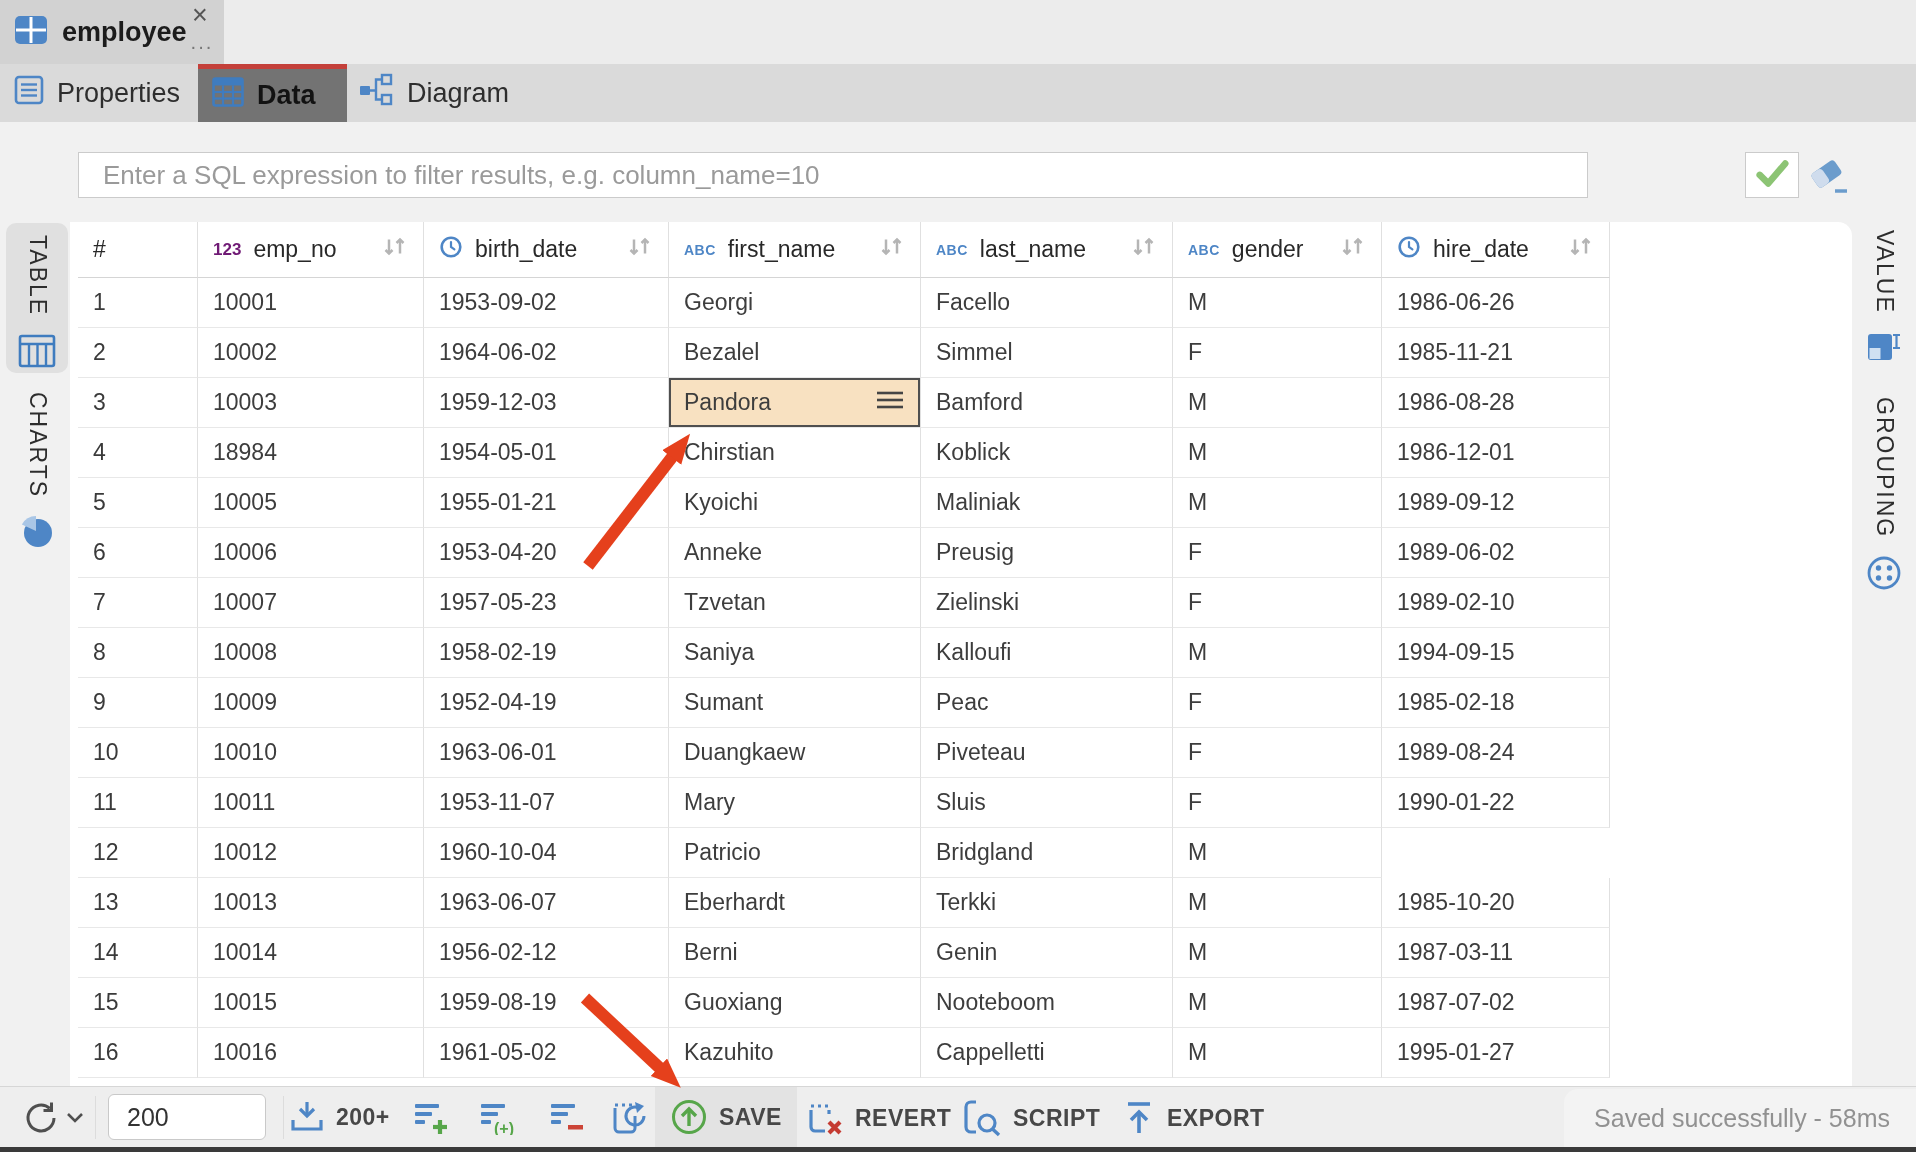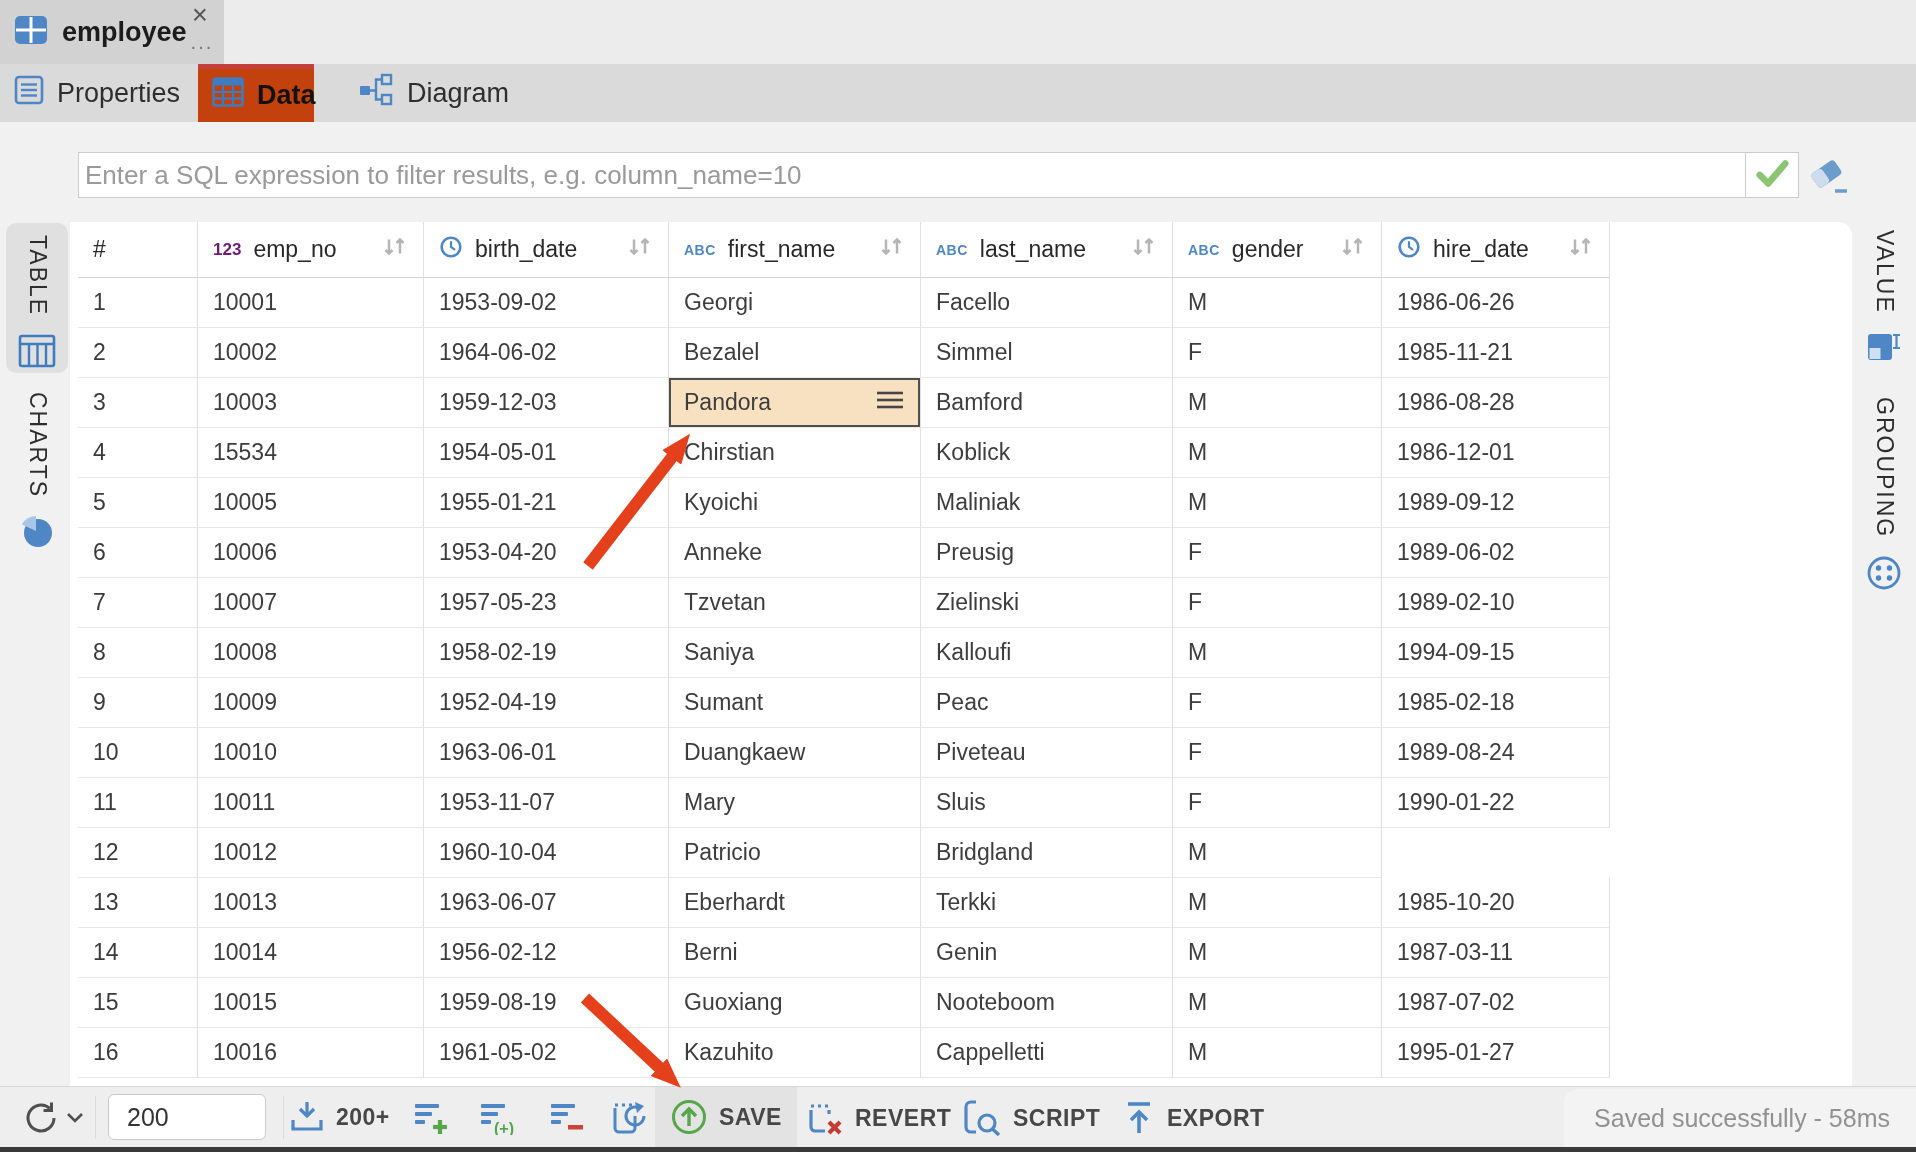--- a/index.html
+++ b/index.html
@@ -14,27 +14,27 @@
     position:absolute; left:0; top:0; width:224px; height:64px; background:#d2d2d2;
     display:flex; align-items:center; padding-left:14px; gap:14px; cursor:default;
   }
   .editor-tab-title { font-size:27px; font-weight:bold; color:#1c1c1c; }
   .tab-close { position:absolute; left:192px; top:2px; font-size:27px; color:#555; line-height:1; }
   .tab-more  { position:absolute; left:190px; top:36px; font-size:20px; color:#777; letter-spacing:1px; line-height:1; }
   
   .subtab-bar { position:absolute; left:0; top:64px; width:100%; height:58px; background:#dadada; }
   .subtab { position:absolute; top:0; height:58px; display:flex; align-items:center; gap:13px; font-size:27px; color:#2e2e2e; }
   .subtab-properties { left:0; width:198px; padding-left:14px; }
-  .subtab-data { left:198px; width:116px; padding-left:14px; background:#c2410c; border-top:5px solid #c4403a; font-weight:bold; color:#121212; }
+  .subtab-data { left:198px; width:149px; padding-left:14px; background:#737373; border-top:5px solid #c4403a; font-weight:bold; color:#121212; }
   .subtab-diagram { left:338px; width:210px; padding-left:20px; }
   
   .filter-input {
-    position:absolute; left:78px; top:152px; width:1668px; height:46px;
+    position:absolute; left:78px; top:152px; width:1510px; height:46px;
     border:1px solid #cbcbcb; background:#fff; font-family:"Liberation Sans",sans-serif;
-    font-size:26px; color:#8b5cf6; padding:0 6px; outline:none;
+    font-size:26px; color:#8b5cf6; padding:0 24px; outline:none;
   }
   .filter-input::placeholder { color:#9a9a9a; }
   .filter-apply {
     position:absolute; left:1745px; top:152px; width:54px; height:46px; background:#fff;
     border:1px solid #cbcbcb; display:flex; align-items:center; justify-content:center; cursor:pointer;
   }
   .filter-clear { position:absolute; left:1806px; top:155px; width:46px; height:42px; display:flex; align-items:center; justify-content:center; cursor:pointer; }
   
   .vlabel { writing-mode:vertical-rl; font-size:23px; color:#2d2d2d; letter-spacing:2px; }
   .rail-item { position:absolute; display:flex; flex-direction:column; align-items:center; gap:16px; cursor:pointer; }
@@ -354,21 +354,21 @@
           </div>
           <div class="td" style="width: 228px;">
             <span>1986-08-28</span>
           </div>
         </div>
         <div class="tr">
           <div class="td rownum" style="width: 120px;">
             <span>4</span>
           </div>
           <div class="td" style="width: 226px;">
-            <span>15534</span>
+            <span>18984</span>
           </div>
           <div class="td" style="width: 245px;">
             <span>1954-05-01</span>
           </div>
           <div class="td" style="width: 252px;">
             <span>Chirstian</span>
           </div>
           <div class="td" style="width: 252px;">
             <span>Koblick</span>
           </div>

